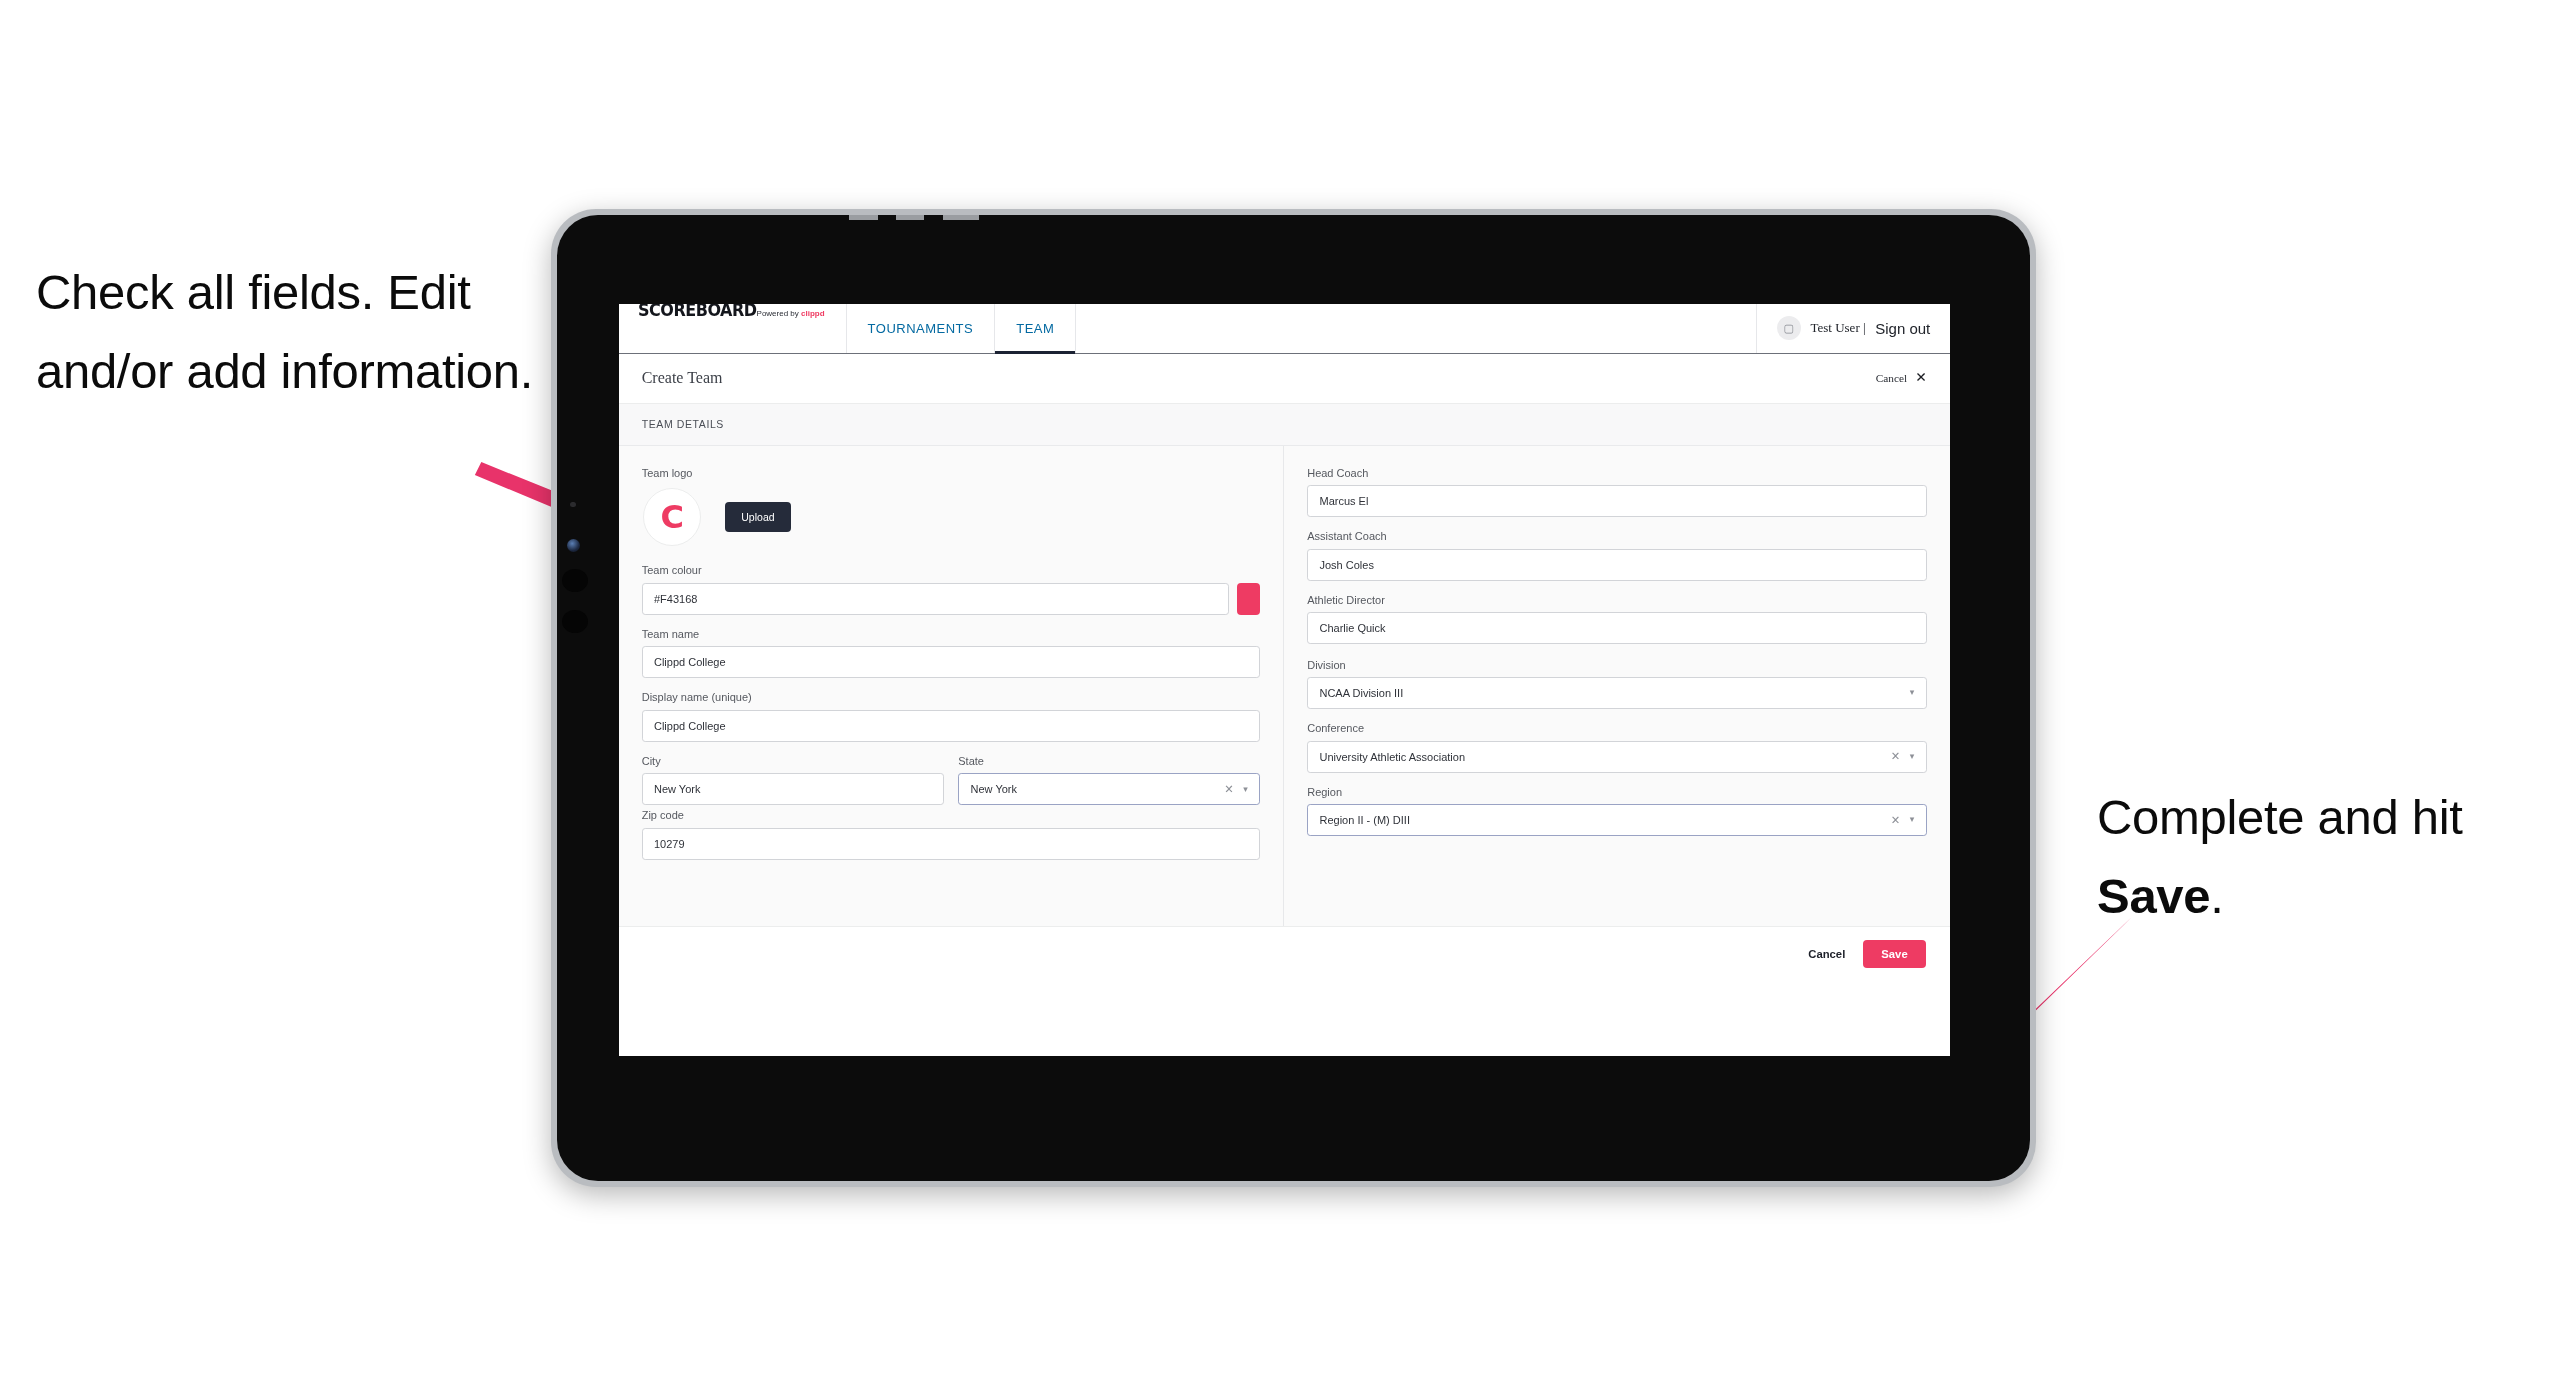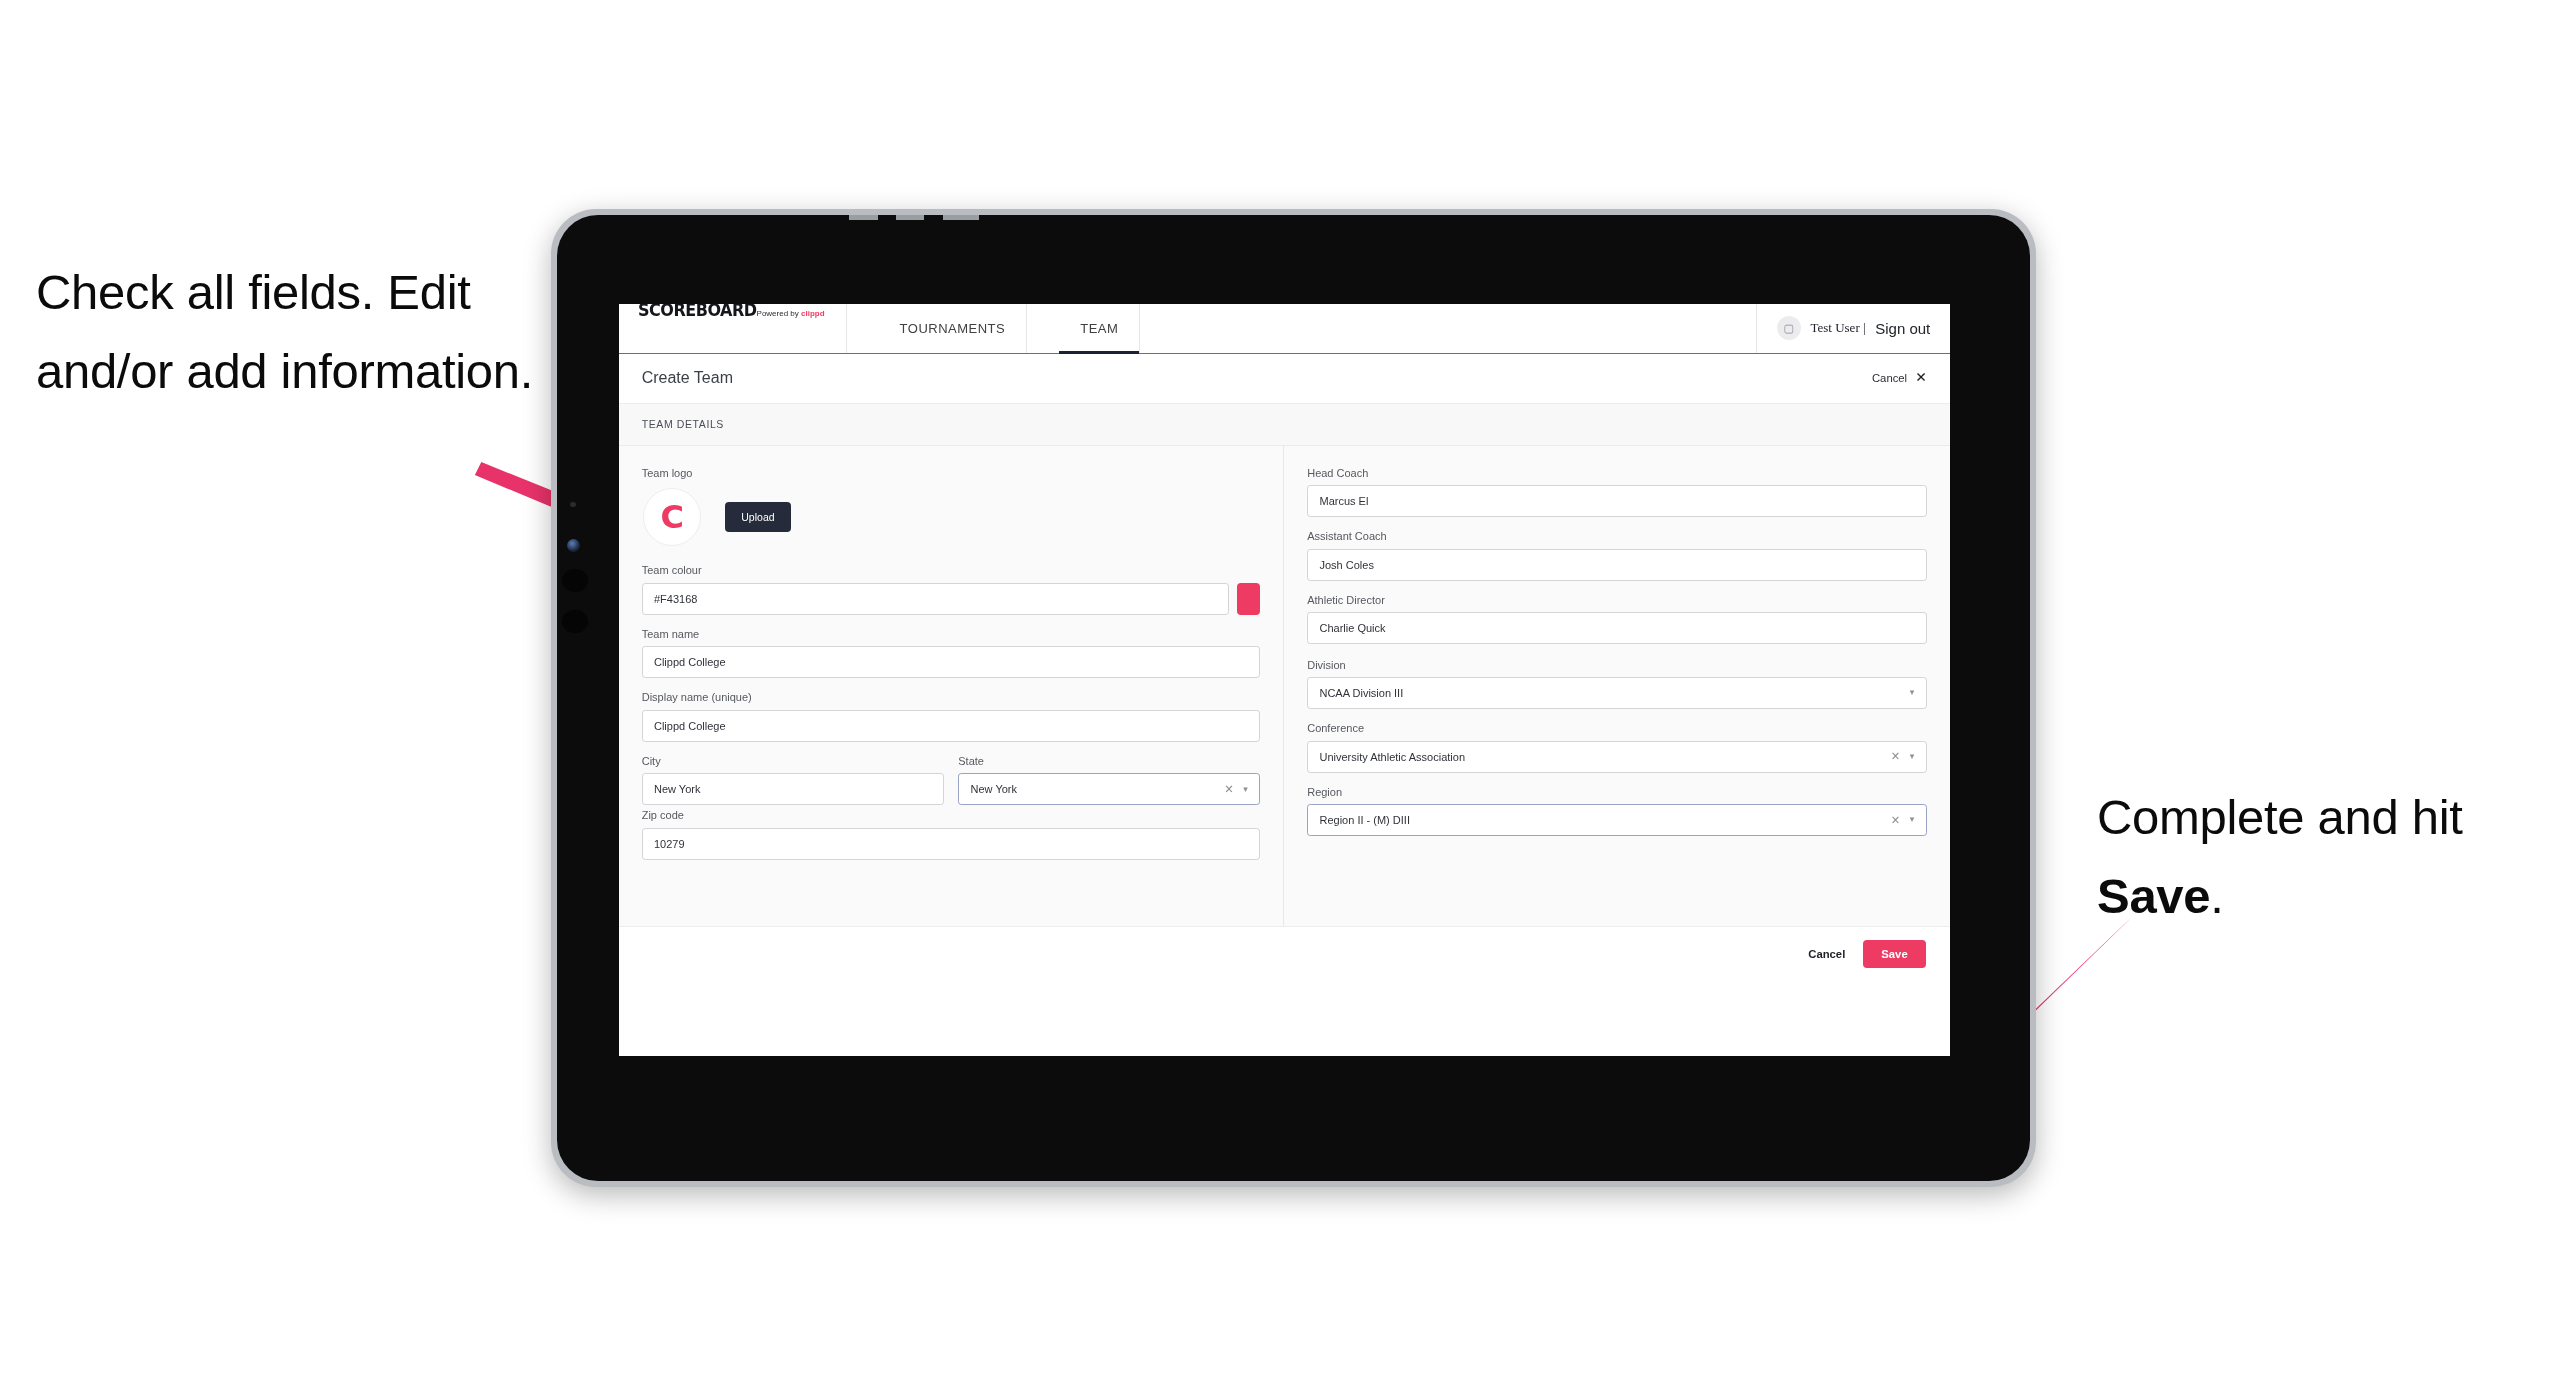--- a/index.html
+++ b/index.html
@@ -77,24 +77,23 @@
   }
   #brand-title {
     font-size: 16px; font-weight: 800; letter-spacing: -0.5px;
     color: #14161c; line-height: 1; font-family: "DejaVu Sans", sans-serif;
     transform: scaleY(1.12); transform-origin: left center;
   }
   #brand-sub { font-size: 8px; color: #2a2d35; margin-top: 4.9px; white-space: nowrap; }
   #brand-sub .clippd { color: #ef3b62; font-weight: 700; }
   .navtab {
     display: flex; align-items: center; padding: 0 21px;
-    font-size: 13px; color: #404040; letter-spacing: 0.5px;
+    font-size: 13px; color: #0369a1; letter-spacing: 0.5px;
     border-right: 0.8px solid #e6e7ea; cursor: pointer; background: #fff;
     position: relative;
-    margin-left: 32px;
   }
   .navtab.active::after {
     content: ""; position: absolute; left: 0; right: 0; bottom: -1.6px;
     height: 3.2px; background: #1b2233;
   }
   #nav-spacer { flex: 1; border-right: 0.8px solid #e6e7ea; }
   #nav-user {
     display: flex; align-items: center; gap: 9.7px; padding: 0 19.4px;
   }
   #avatar {
@@ -102,21 +101,21 @@
     display: flex; align-items: center; justify-content: center;
     color: #8a8d94; font-size: 11.3px;
   }
   #user-name { font-size: 13px; color: #21242b; font-family: Liberation Serif, serif; }
   #signout { font-size: 15px; color: #21242b; cursor: pointer; }
 
   
   #card-head {
     height: 50px; background: #fff;
     display: flex; align-items: center; justify-content: space-between;
-    padding: 0 23px; border-bottom: 0.8px solid #eceded;
+    padding: 0 23px; border-bottom: 0.8px solid #eceded; font-family: Liberation Serif, serif;
   }
   #card-title { font-size: 16px; color: #3b3f47; }
   #cancel-x { display: flex; align-items: center; gap: 8px; cursor: pointer; }
   #cancel-x-label { font-size: 11.3px; color: #2a2d34; }
   #cancel-x-glyph { font-size: 13.8px; color: #1b1d22; line-height: 1; }
 
   
   #section-bar {
     height: 42px; background: #f8f8f9;
     display: flex; align-items: center; padding: 0 23px;

